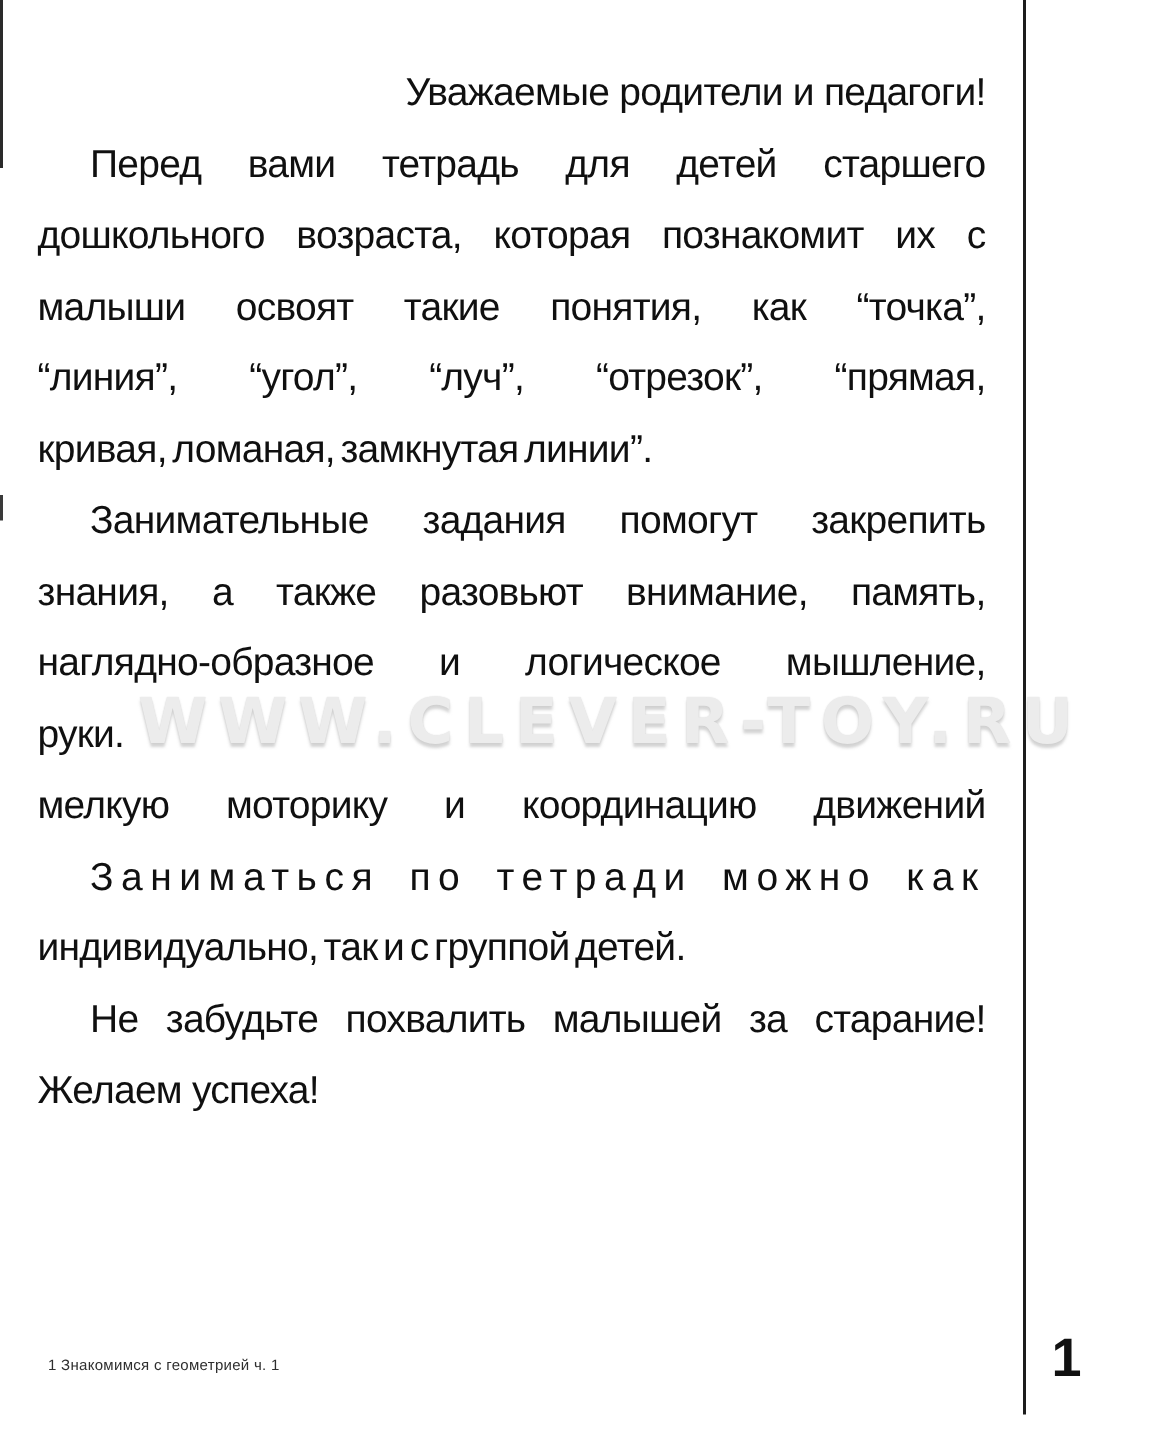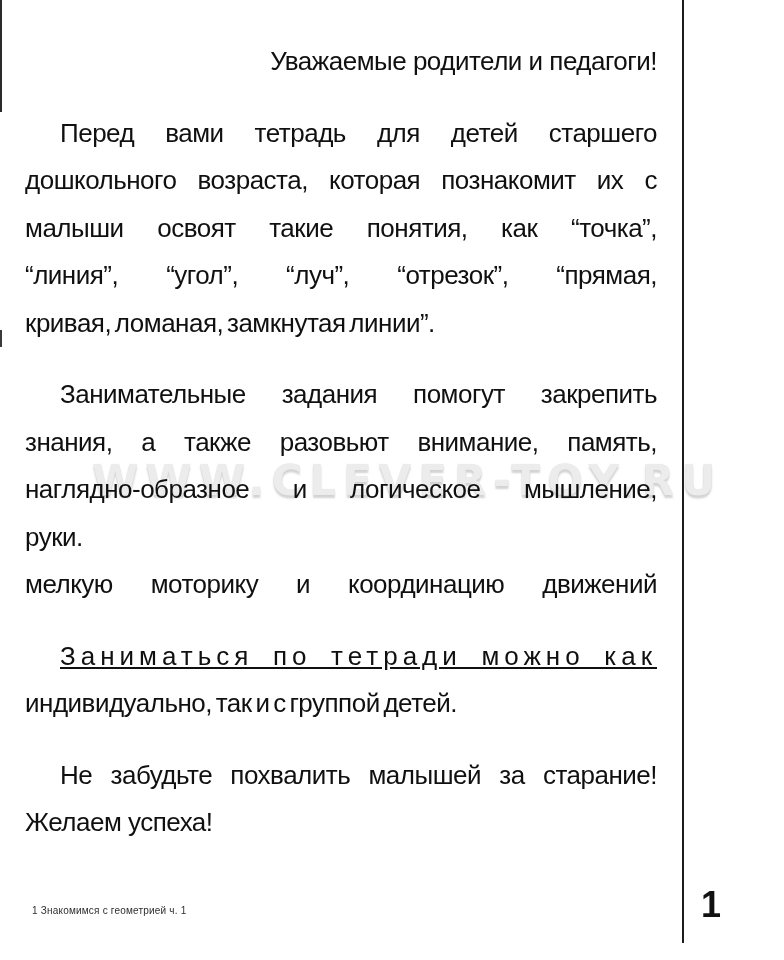--- a/index.html
+++ b/index.html
@@ -70,24 +70,24 @@
   }
   .line {
     height: 47.5px;
     white-space: nowrap;
   }
   .line.justify {
     text-align: justify;
     text-align-last: justify;
     white-space: normal;
   }
-  .line.indent { padding-left: 35px; margin-top: 24px; }
+  .line.indent { padding-left: 35px; }
   .line.center { text-align: right; white-space: normal; }
   .line.tight { word-spacing: -3px; }
-  .line.spread { letter-spacing: 5px; text-decoration: underline; }
+  .line.spread { letter-spacing: 5px; }
   .footer-imprint {
     position: absolute;
     left: 32px;
     top: 905px;
     z-index: 2;
     font-size: 10px;
     letter-spacing: 0.2px;
     color: #2e2e2e;
   }
   .page-number {

